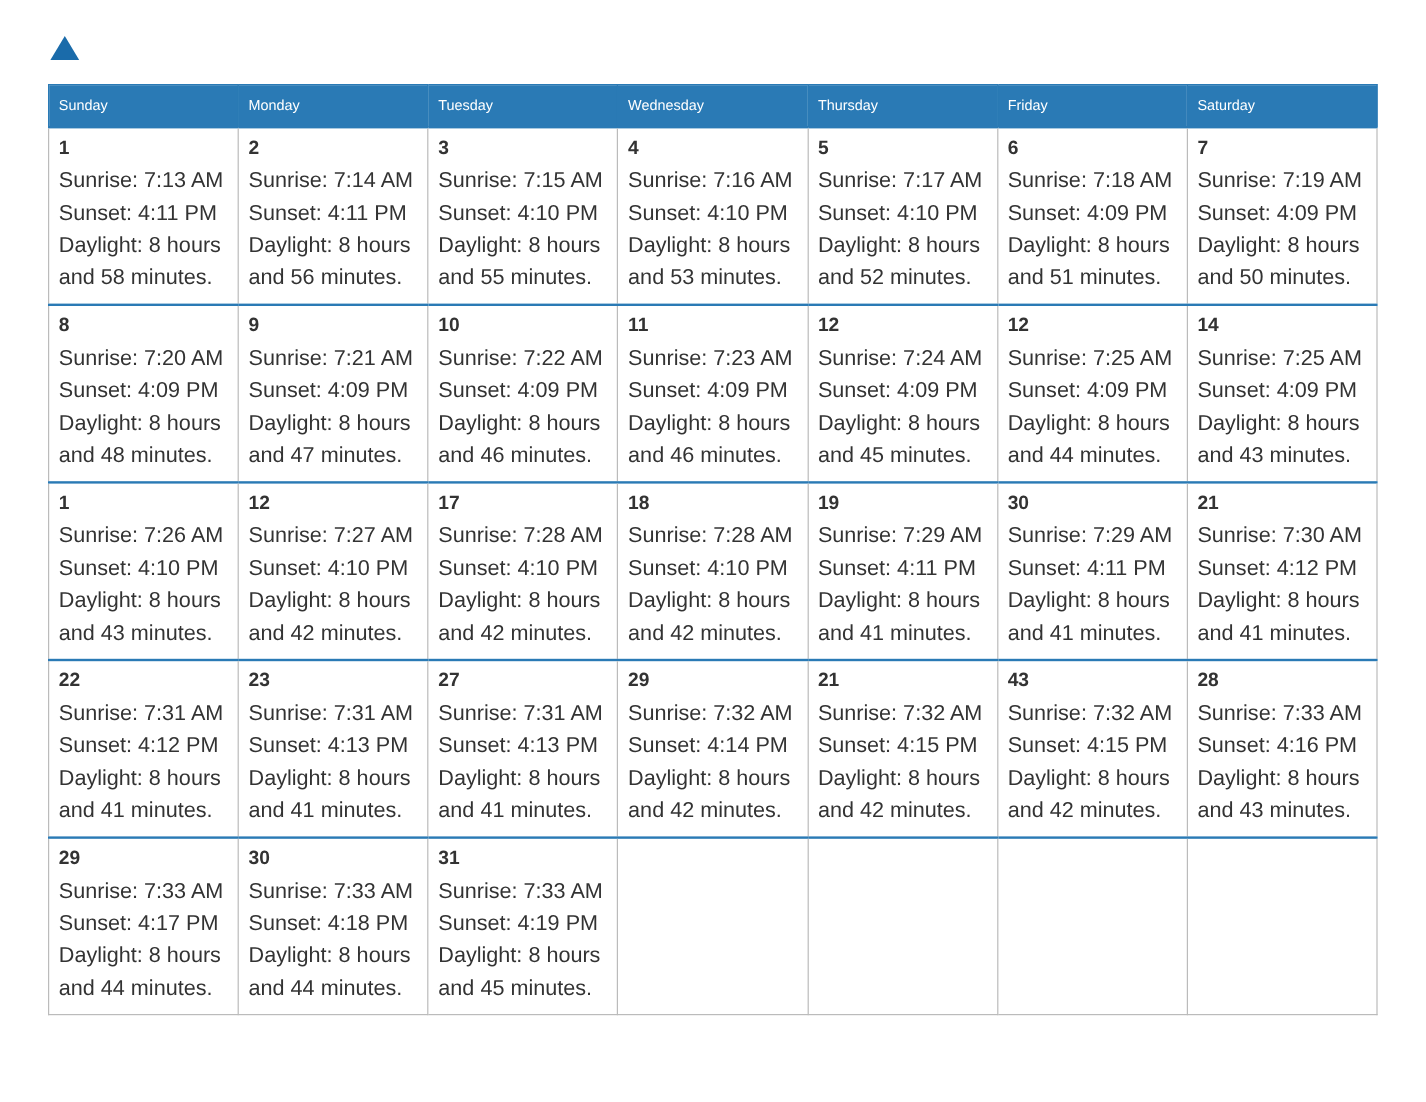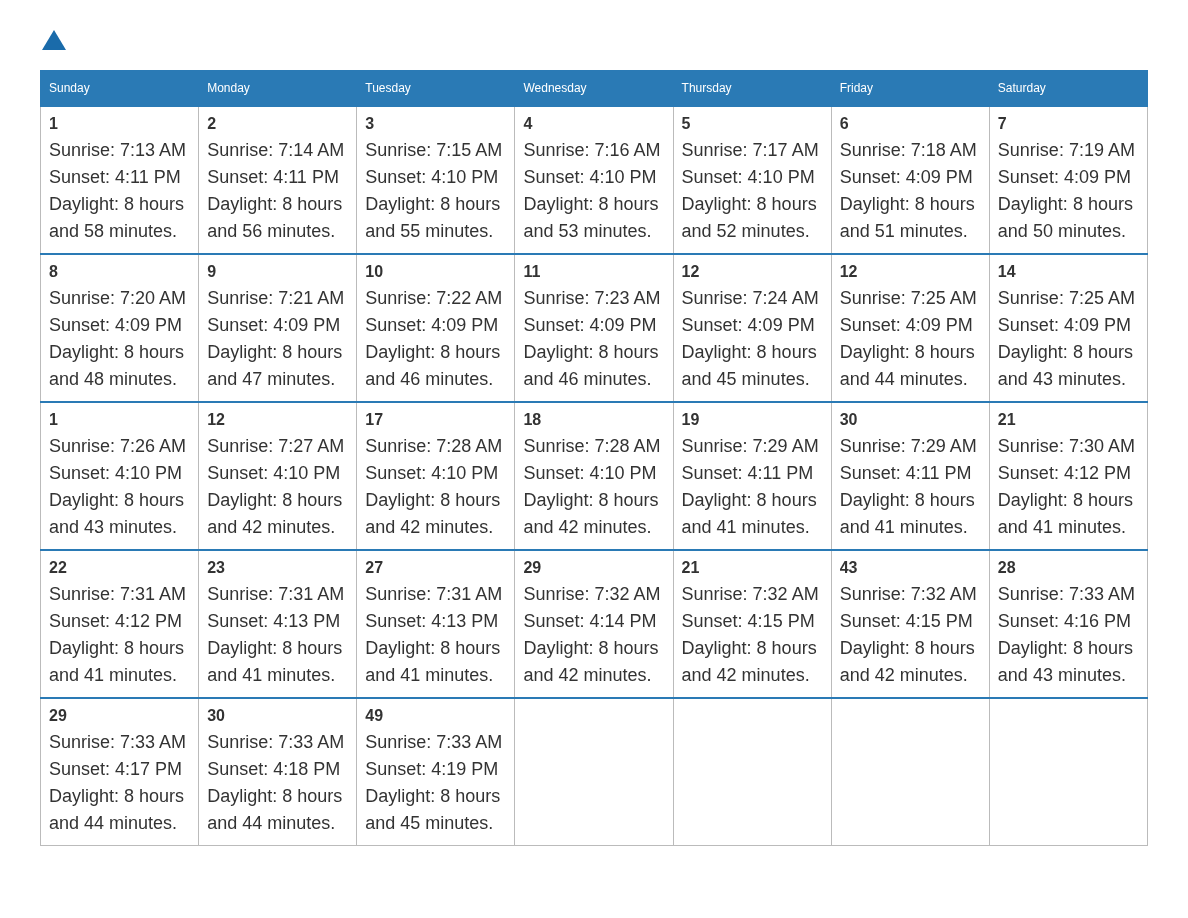--- a/index.html
+++ b/index.html
@@ -255,21 +255,21 @@
       <tr class="row-divider">
         <td>
           <span class="day-num">29</span>
           <div class="day-info">Sunrise: 7:33 AM<br>Sunset: 4:17 PM<br>Daylight: 8 hours and 44 minutes.</div>
         </td>
         <td>
           <span class="day-num">30</span>
           <div class="day-info">Sunrise: 7:33 AM<br>Sunset: 4:18 PM<br>Daylight: 8 hours and 44 minutes.</div>
         </td>
         <td>
-          <span class="day-num">49</span>
+          <span class="day-num">31</span>
           <div class="day-info">Sunrise: 7:33 AM<br>Sunset: 4:19 PM<br>Daylight: 8 hours and 45 minutes.</div>
         </td>
         <td></td>
         <td></td>
         <td></td>
         <td></td>
       </tr>
     </tbody>
 </table>
 

